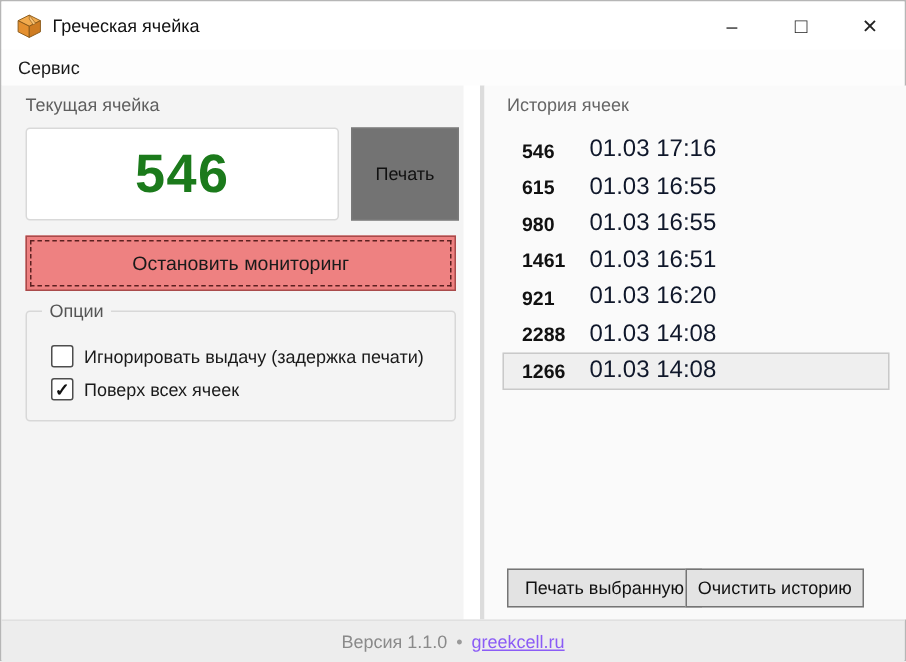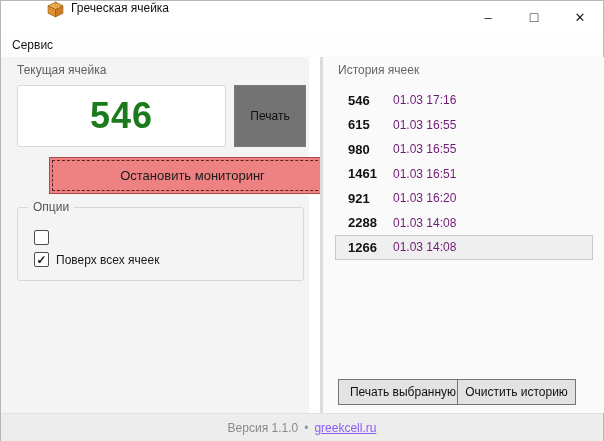--- a/index.html
+++ b/index.html
@@ -12,21 +12,21 @@
   }
   .window {
     position: absolute; inset: 0;
     border: 1px solid #b6b6b6;
     background: #ffffff;
   }
   
   .titlebar {
     position: absolute; left: 0; top: 0; right: 0; height: 32px;
     background: #ffffff;
-    display: flex;  padding-left: 36px;
+    display: flex; align-items: center;
   }
   .app-icon { width: 17px; height: 17px; margin-left: 10px; flex: 0 0 auto; }
   .title-text { margin-left: 7px; font-size: 12px; color: #111; }
   .win-controls { position: absolute; right: 0; top: 0; height: 32px; display: flex; }
   .win-btn {
     width: 46px; height: 32px;
     display: flex; align-items: center; justify-content: center;
     font-size: 13px; color: #222; cursor: default;
   }
   .win-btn.maxi { font-size: 14px; }
@@ -63,21 +63,21 @@
     position: absolute; left: 233px; top: 28px; width: 72px; height: 62px;
     background: #737373; border: 1px solid #7a7a7a;
     display: flex; align-items: center; justify-content: center;
     font-size: 12px; color: #111; cursor: default;
   }
   .stop-btn {
     position: absolute; left: 16px; top: 100px; width: 287px; height: 37px;
     background: #ee8181; border: 1px solid #a94a4a;
     outline: 1px dashed #5c2020; outline-offset: -4px;
     display: flex; align-items: center; justify-content: center;
-    font-size: 13px; color: #1a1a1a; cursor: default; margin-left: 32px;
+    font-size: 13px; color: #1a1a1a; cursor: default;
   }
   .options-group {
     position: absolute; left: 16px; top: 150px; width: 287px; height: 74px;
     border: 1px solid #d8d8d8; border-radius: 3px;
   }
   .options-legend {
     position: absolute; left: 10px; top: -8px;
     background: #f4f4f4; padding: 0 5px;
     font-size: 12px; color: #555;
   }
@@ -94,21 +94,21 @@
   
   .history-title { position: absolute; left: 15px; top: 6px; font-size: 12px; color: #666; }
   .history-list { position: absolute; left: 0; top: 31px; right: 0; }
   .history-row {
     position: relative; height: 24.5px; margin: 0 12px;
     display: flex; align-items: center;
     border: 1px solid transparent;
   }
   .history-row.selected { background: #efefef; border: 1px solid #c9c9c9; }
   .hist-num { width: 45px; margin-left: 12px; font-size: 13px; font-weight: bold; color: #111; }
-  .hist-time { font-size: 12px; color: #701a75; }
+  .hist-time { font-size: 16px; color: #0f172a; }
   .hist-btn {
     position: absolute; top: 322px; height: 26px;
     background: #e3e3e3; border: 1px solid #757575;
     display: flex; align-items: center; justify-content: center;
     font-size: 12px; color: #111; cursor: default;
   }
   .hist-btn.print-sel { left: 15px; width: 130px; }
   .hist-btn.clear { left: 134px; width: 119px; }
   
   .statusbar {
@@ -150,20 +150,21 @@
     <div class="cell-display">
       <span class="cell-value">546</span>
     </div>
     <button class="print-btn">Печать</button>
     <button class="stop-btn">Остановить мониторинг</button>
 
     <div class="options-group">
       <span class="options-legend">Опции</span>
       <div class="cb-row row-0">
         <span class="cb-box"></span>
+        <span class="cb-label">Игнорировать выдачу (задержка печати)</span>
       </div>
       <div class="cb-row row-1">
         <span class="cb-box checked">✓</span>
         <span class="cb-label">Поверх всех ячеек</span>
       </div>
     </div>
   </div>
 
   <div class="divider"></div>
 

